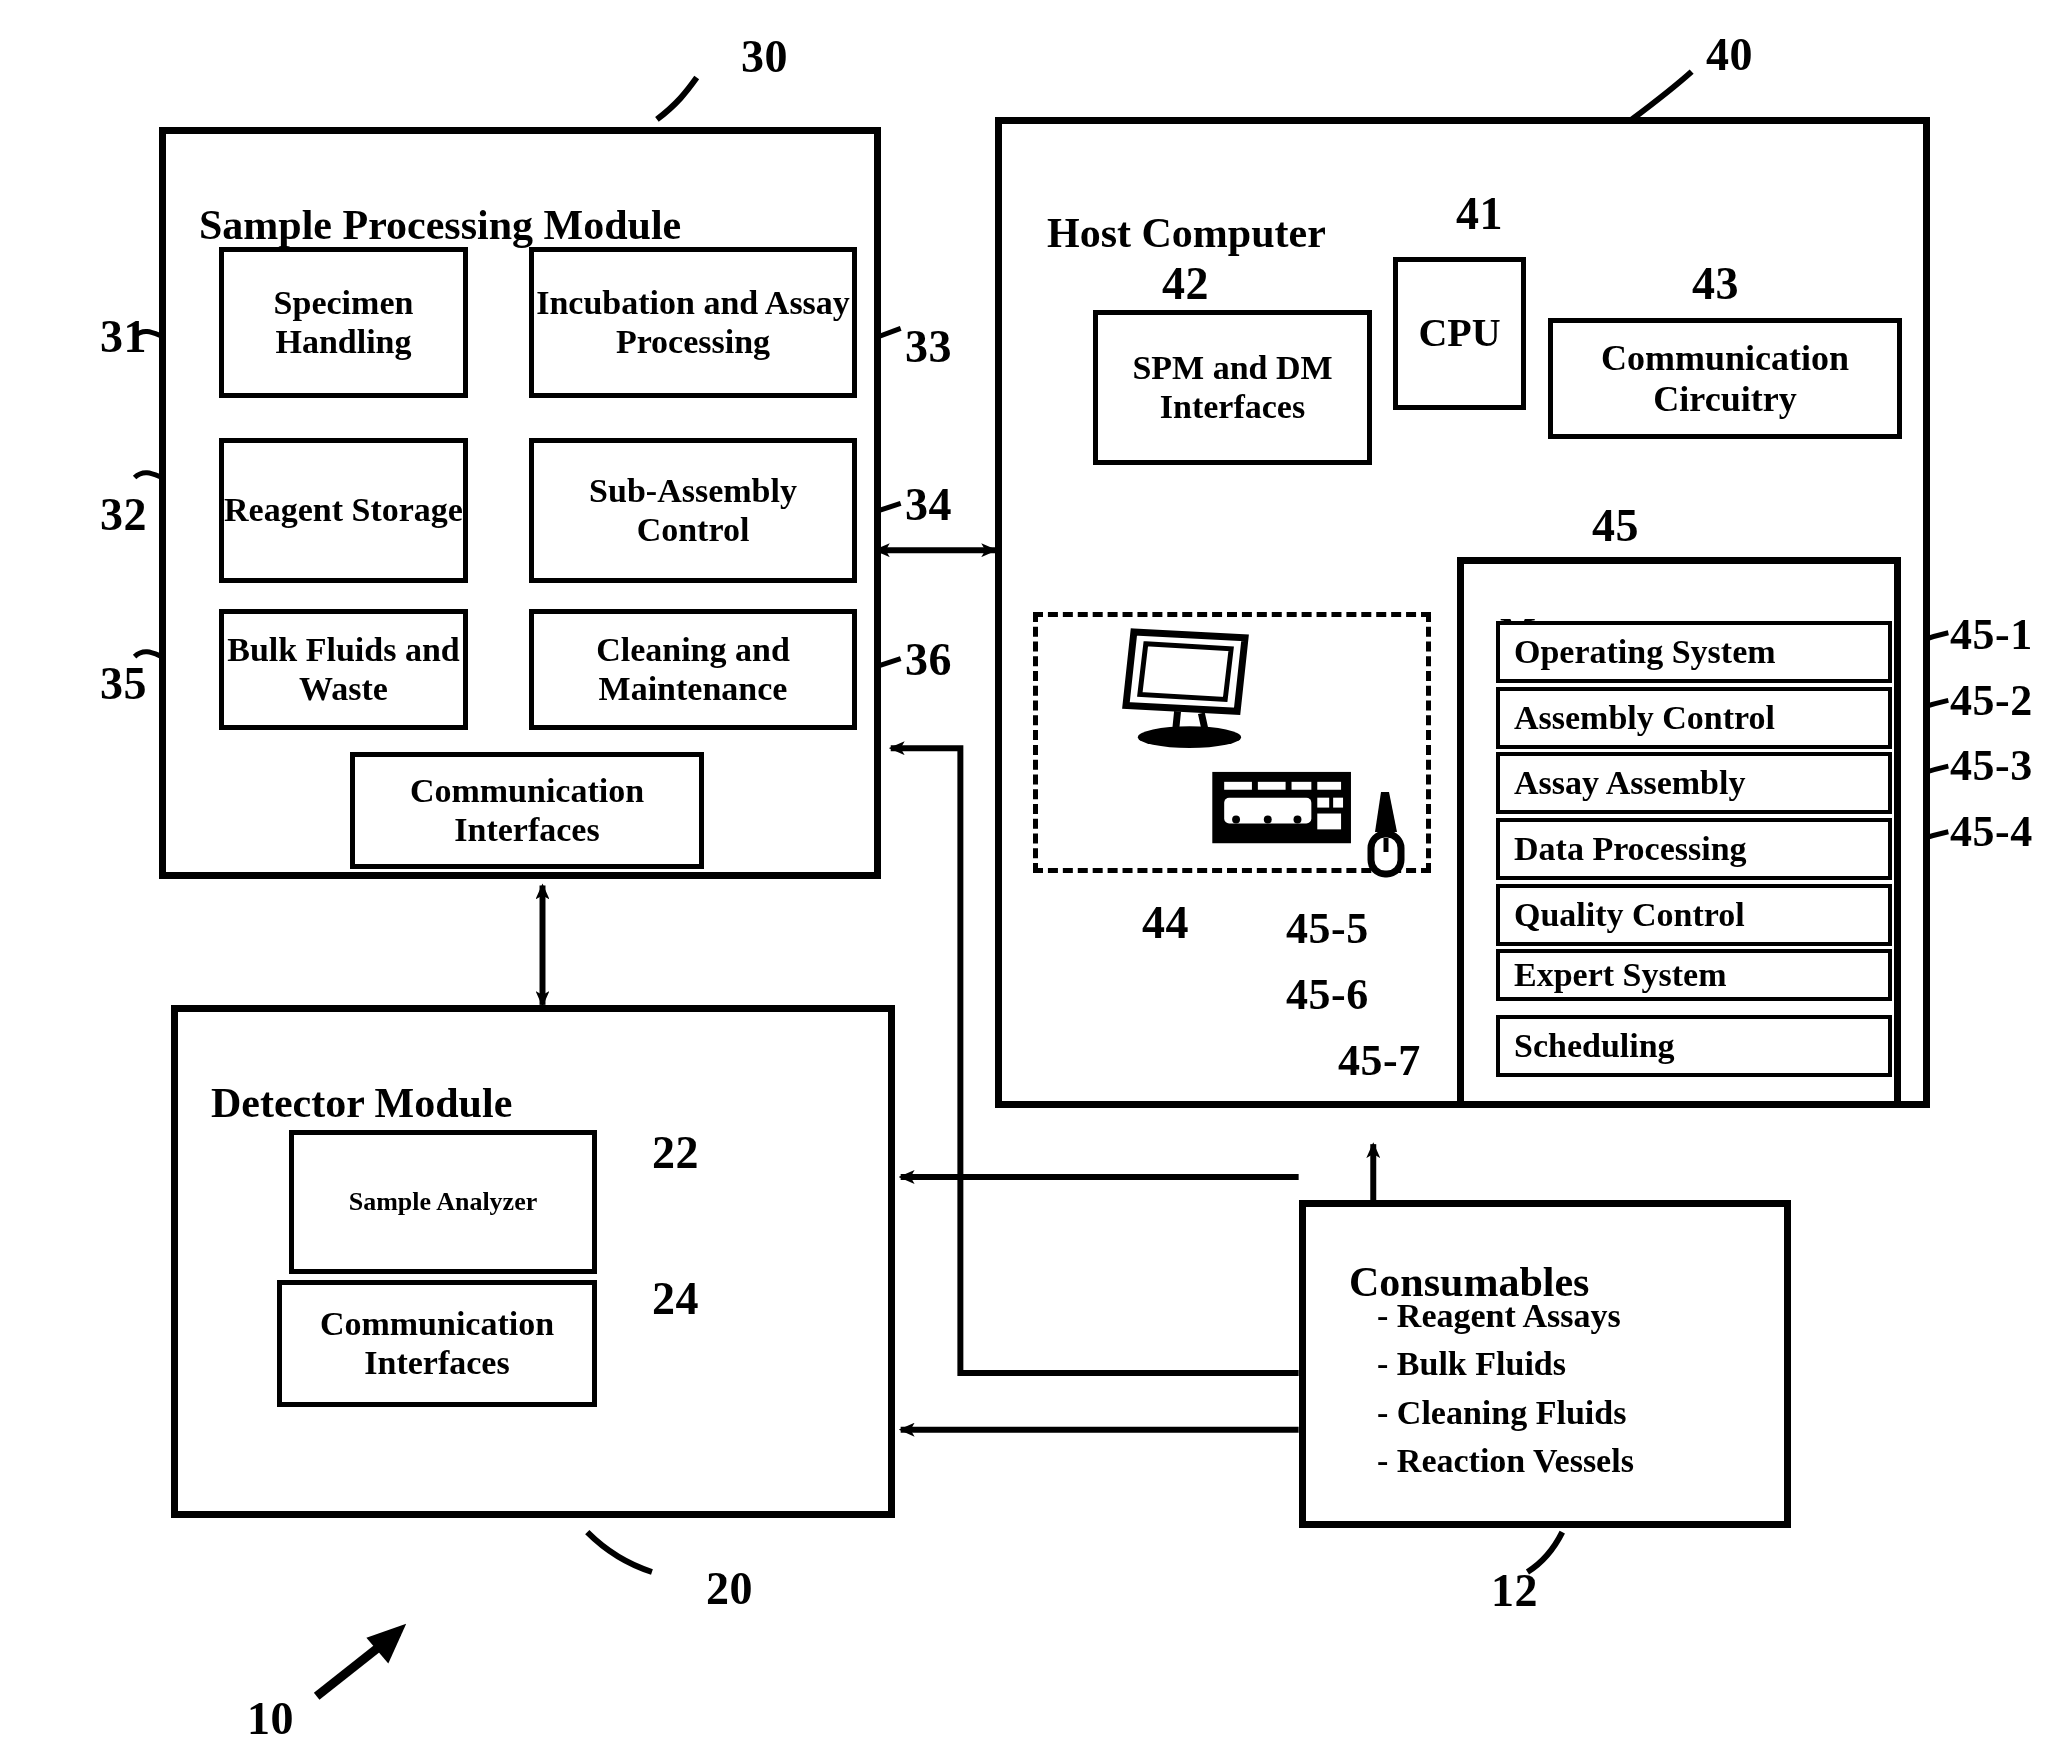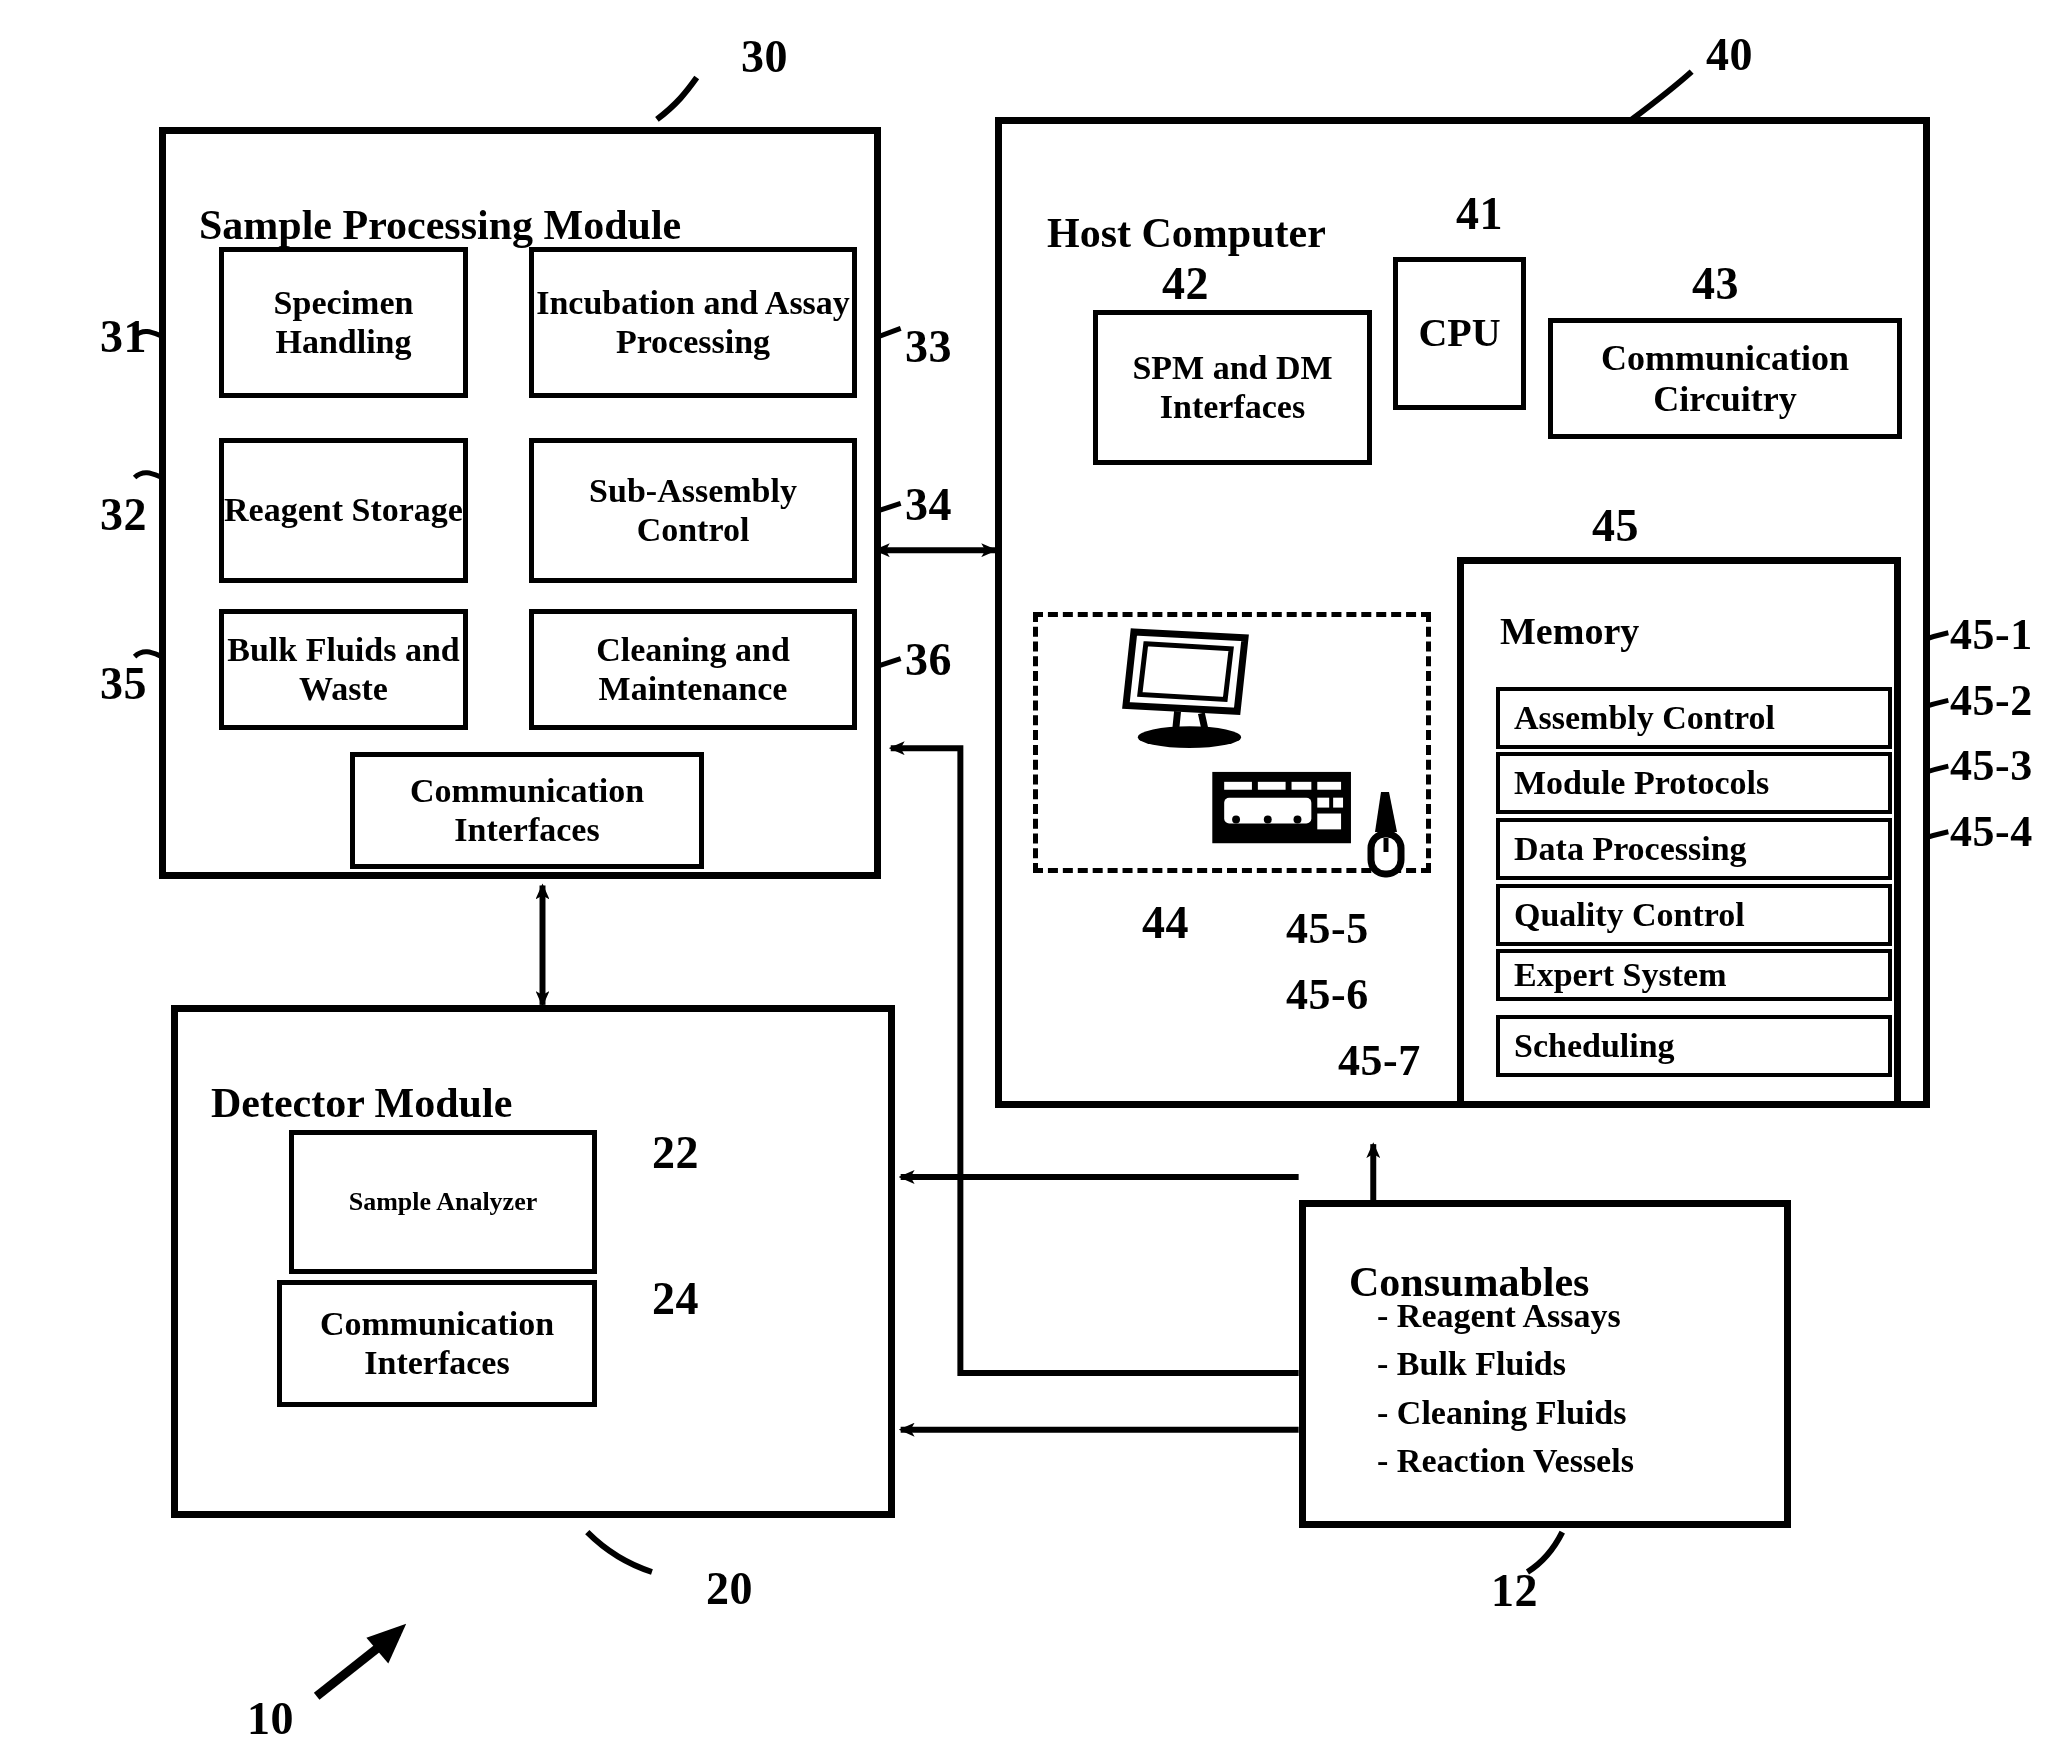--- a/index.html
+++ b/index.html
@@ -190,25 +190,28 @@
 
   <svg style="position:absolute;left:1355px;top:786px;width:60px;height:95px;" viewBox="0 0 60 95">
     <path d="M26,6 L20,46 L42,46 L34,6 Z" fill="#000"></path>
     <rect x="16" y="48" width="30" height="40" rx="14" fill="#fff" stroke="#000" stroke-width="7"></rect>
     <path d="M31,52 L31,66" stroke="#000" stroke-width="5"></path>
   </svg>
 
   <div class="box thick" style="left:1457px;top:557px;width:444px;height:551px;"></div>
   <div class="title" style="left:1500px;top:569px;font-size:38px;">Memory</div>
 
+  <div class="memrow" style="left:1496px;top:621px;width:396px;height:62px;font-size:34px;">
+    <span>Operating System</span>
+  </div>
   <div class="memrow" style="left:1496px;top:687px;width:396px;height:62px;font-size:34px;">
     <span>Assembly Control</span>
   </div>
   <div class="memrow" style="left:1496px;top:752px;width:396px;height:62px;font-size:34px;">
-    <span>Module Protocols</span>
+    <span>Assay Assembly</span>
   </div>
   <div class="memrow" style="left:1496px;top:818px;width:396px;height:62px;font-size:34px;">
     <span>Data Processing</span>
   </div>
   <div class="memrow" style="left:1496px;top:884px;width:396px;height:62px;font-size:34px;">
     <span>Quality Control</span>
   </div>
   <div class="memrow" style="left:1496px;top:949px;width:396px;height:52px;font-size:34px;">
     <span>Expert System</span>
   </div>

